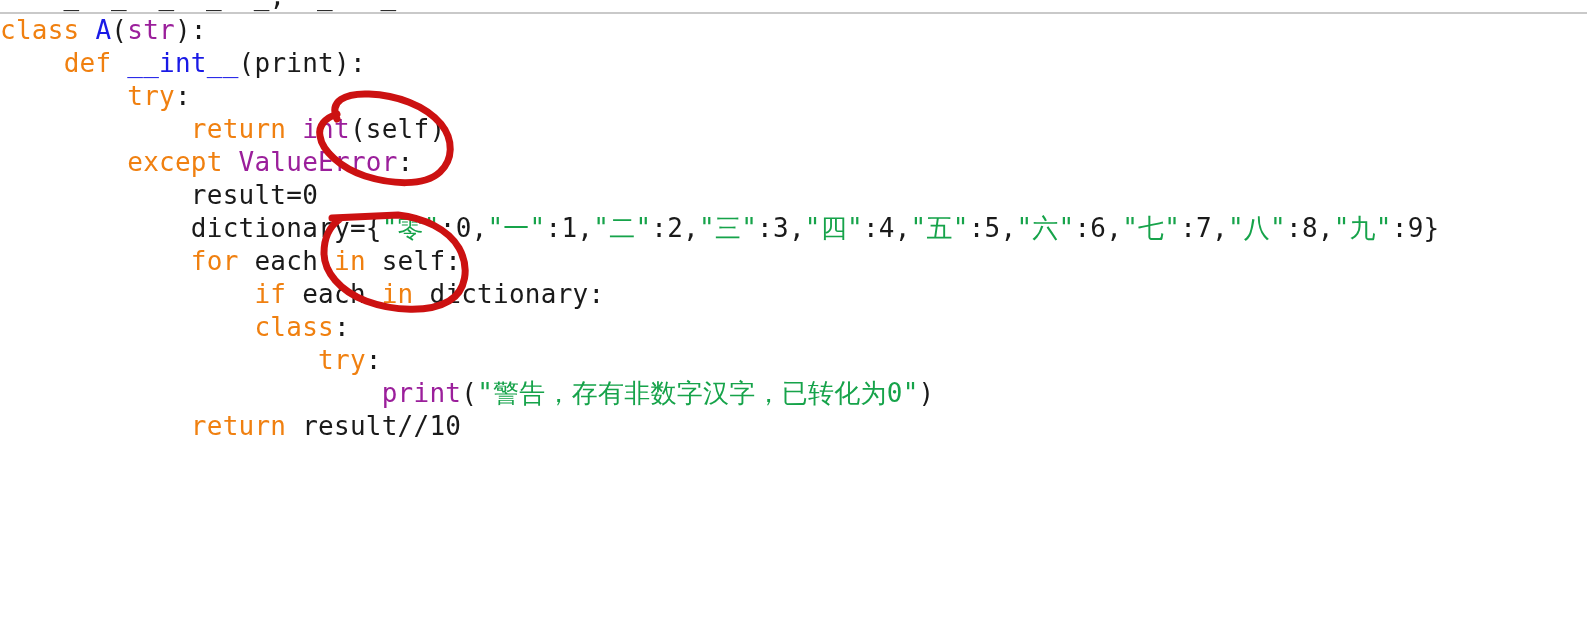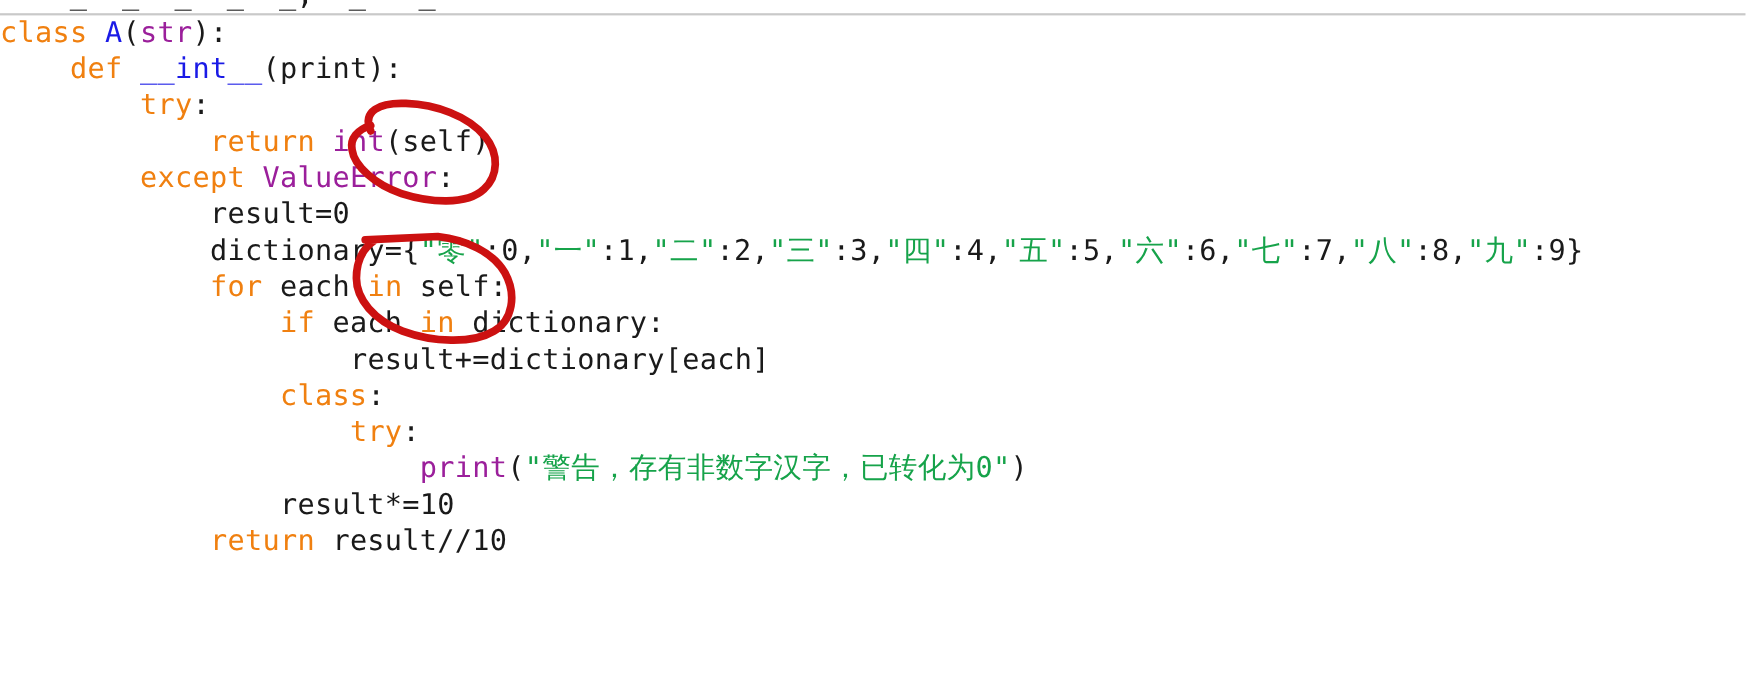--- a/index.html
+++ b/index.html
@@ -113,25 +113,23 @@
   <div id="code">
       <div class="code-line"><span class="t-kw">class</span><span class="t-plain"> </span><span class="t-def">A</span><span class="t-plain">(</span><span class="t-builtin">str</span><span class="t-plain">):</span></div>
       <div class="code-line"><span class="t-plain">    </span><span class="t-kw">def</span><span class="t-plain"> </span><span class="t-def">__int__</span><span class="t-plain">(print):</span></div>
       <div class="code-line"><span class="t-plain">        </span><span class="t-kw">try</span><span class="t-plain">:</span></div>
       <div class="code-line"><span class="t-plain">            </span><span class="t-kw">return</span><span class="t-plain"> </span><span class="t-builtin">int</span><span class="t-plain">(self)</span></div>
       <div class="code-line"><span class="t-plain">        </span><span class="t-kw">except</span><span class="t-plain"> </span><span class="t-builtin">ValueError</span><span class="t-plain">:</span></div>
       <div class="code-line"><span class="t-plain">            </span><span class="t-plain">result=0</span></div>
       <div class="code-line"><span class="t-plain">            </span><span class="t-plain">dictionary={</span><span class="t-str">"零"</span><span class="t-plain">:0,</span><span class="t-str">"一"</span><span class="t-plain">:1,</span><span class="t-str">"二"</span><span class="t-plain">:2,</span><span class="t-str">"三"</span><span class="t-plain">:3,</span><span class="t-str">"四"</span><span class="t-plain">:4,</span><span class="t-str">"五"</span><span class="t-plain">:5,</span><span class="t-str">"六"</span><span class="t-plain">:6,</span><span class="t-str">"七"</span><span class="t-plain">:7,</span><span class="t-str">"八"</span><span class="t-plain">:8,</span><span class="t-str">"九"</span><span class="t-plain">:9}</span></div>
       <div class="code-line"><span class="t-plain">            </span><span class="t-kw">for</span><span class="t-plain"> each </span><span class="t-kw">in</span><span class="t-plain"> self:</span></div>
       <div class="code-line"><span class="t-plain">                </span><span class="t-kw">if</span><span class="t-plain"> each </span><span class="t-kw">in</span><span class="t-plain"> dictionary:</span></div>
-      <div class="code-line"><span class="t-plain">                    </span><span class="t-plain">result+=dictionary[each]</span></div>
       <div class="code-line"><span class="t-plain">                </span><span class="t-kw">class</span><span class="t-plain">:</span></div>
       <div class="code-line"><span class="t-plain">                    </span><span class="t-kw">try</span><span class="t-plain">:</span></div>
       <div class="code-line"><span class="t-plain">                        </span><span class="t-builtin">print</span><span class="t-plain">(</span><span class="t-str">"警告，存有非数字汉字，已转化为0"</span><span class="t-plain">)</span></div>
-      <div class="code-line"><span class="t-plain">                </span><span class="t-plain">result*=10</span></div>
       <div class="code-line"><span class="t-plain">            </span><span class="t-kw">return</span><span class="t-plain"> result//10</span></div>
     </div>
 
   <svg class="annot-layer" width="1587" height="623" viewBox="0 0 1587 623" xmlns="http://www.w3.org/2000/svg">
     <g fill="none" stroke="#cc1111" stroke-width="7" stroke-linecap="round" stroke-linejoin="round">
 
       <path d="M 337 119
                C 329 101, 345 93, 369 94
                C 396 95, 425 105, 441 124
                C 454 140, 453 160, 440 172

